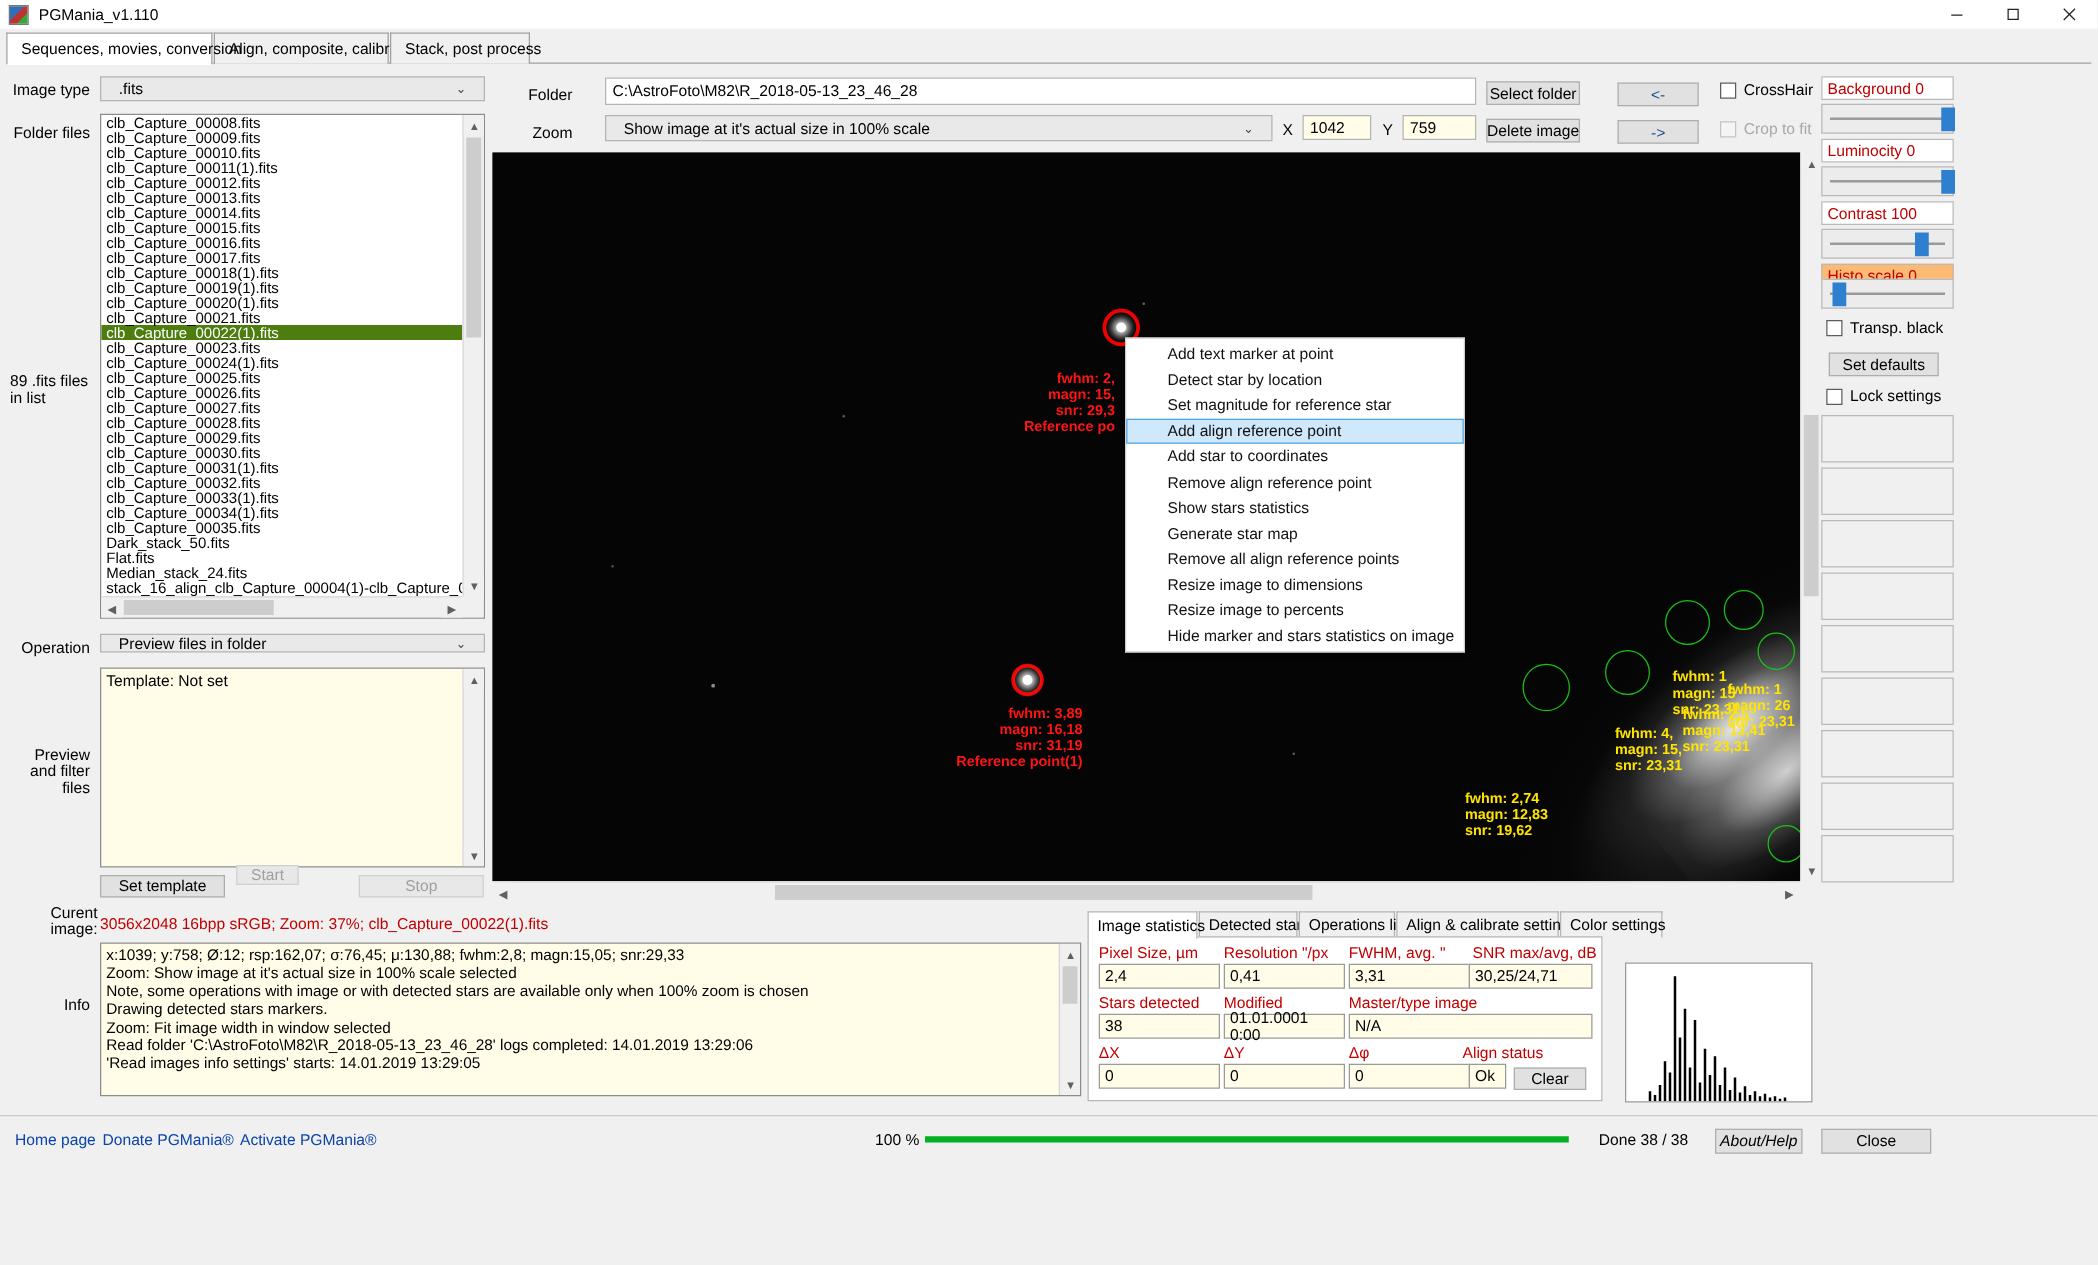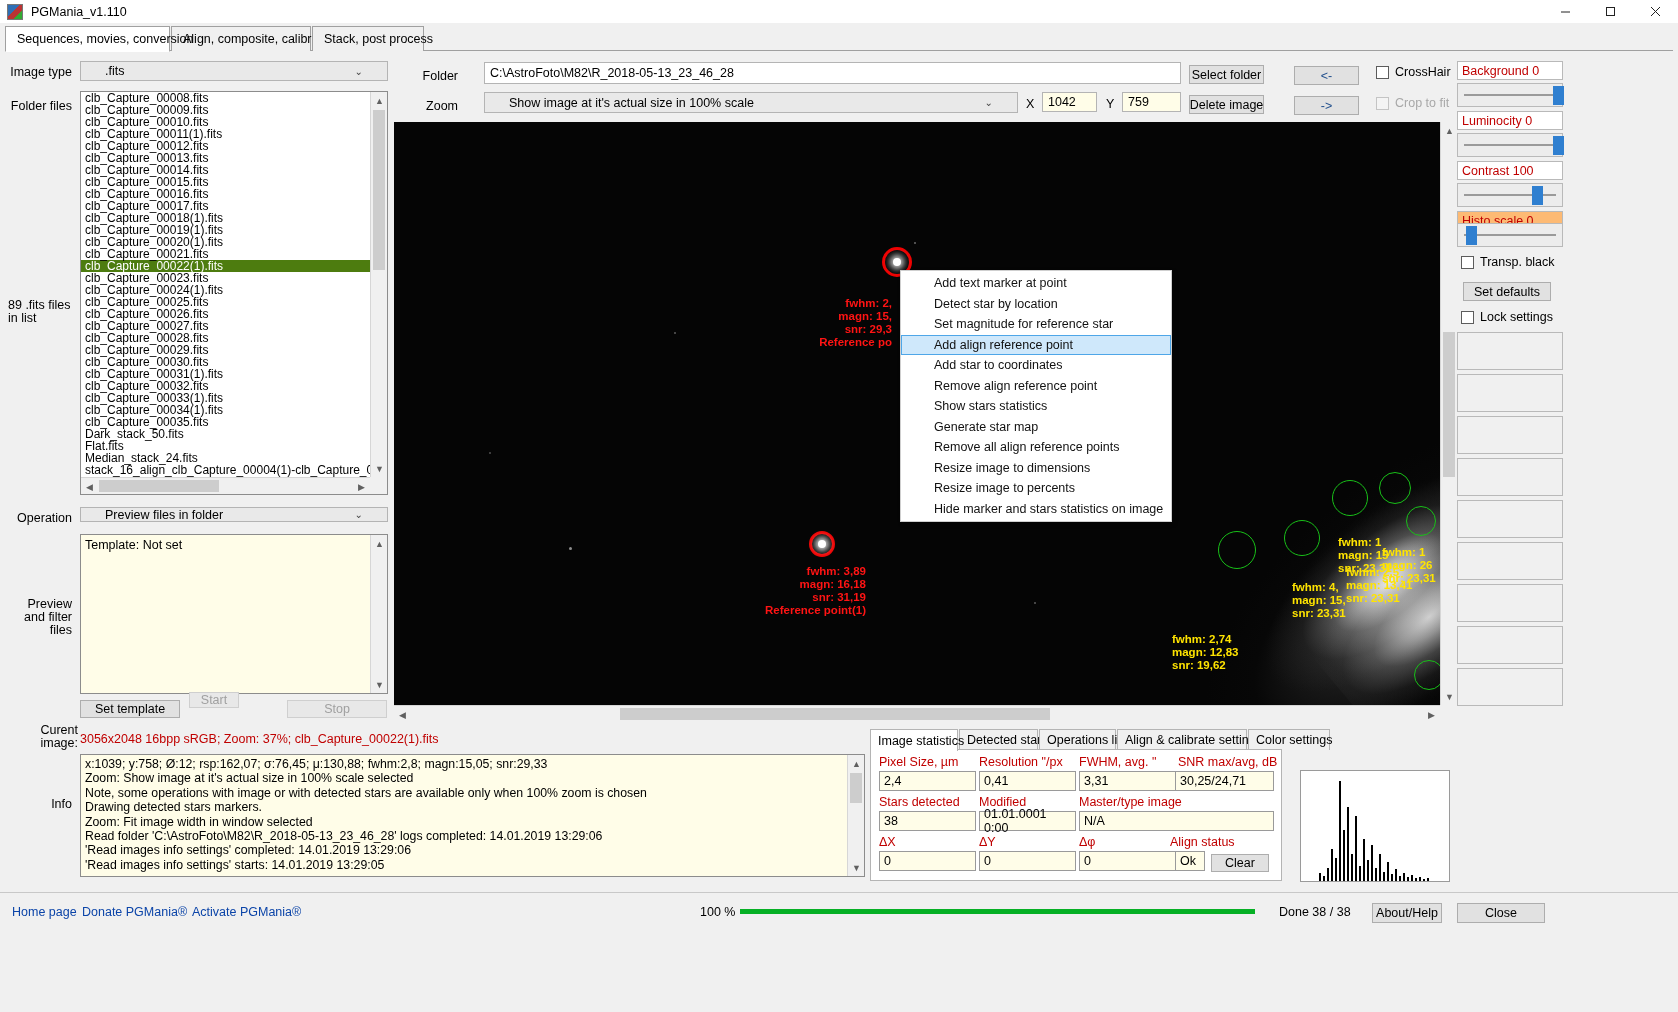--- a/index.html
+++ b/index.html
@@ -43,21 +43,21 @@
     background: #f0f0f0; border: 1px solid #a0a0a0; border-bottom: none;
     color: #000; white-space: nowrap;
   }
   .tab.active { background: #fff; height: 26px; border-bottom: 1px solid #fff; z-index: 3; }
 
   
   .lbl { position: absolute; font-size: 12.5px; color: #000; }
   .lbl.r { text-align: right; }
   .combo {
     position: absolute; background: #e9e9e9; border: 1px solid #b4b4b4;
-    display: flex; align-items: center; padding: 0 24px; font-size: 12.5px;
+    display: flex; align-items: center; padding: 0 14px; font-size: 12.5px;
   }
   .combo .txt { flex: 1; overflow: hidden; white-space: nowrap; }
   .combo .arrow { color: #444; font-size: 10px; margin-left: 4px; }
   .txtbox {
     position: absolute; background: #fff; border: 1px solid #b4b4b4;
     display: flex; align-items: center; padding: 0 5px; font-size: 12.5px;
     white-space: nowrap; overflow: hidden;
   }
   .btn {
     position: absolute; background: #e1e1e1; border: 1px solid #adadad;
@@ -492,21 +492,20 @@
 
   <div class="lbl r" style="left:5px; top:797px; width:67px;">Info</div>
   <div class="infobox" style="left:80px; top:754px; width:785px; height:123px;">
     <div id="info-lines" style="position:absolute; left:0; top:2px; right:17px;">
         <div class="infoline">x:1039; y:758; Ø:12; rsp:162,07; σ:76,45; μ:130,88; fwhm:2,8; magn:15,05; snr:29,33</div>
         <div class="infoline">Zoom: Show image at it's actual size in 100% scale selected</div>
         <div class="infoline">Note, some operations with image or with detected stars are available only when 100% zoom is chosen</div>
         <div class="infoline">Drawing detected stars markers.</div>
         <div class="infoline">Zoom: Fit image width in window selected</div>
         <div class="infoline">Read folder 'C:\AstroFoto\M82\R_2018-05-13_23_46_28' logs completed: 14.01.2019 13:29:06</div>
-        <div class="infoline">'Read images info settings' completed: 14.01.2019 13:29:06</div>
         <div class="infoline">'Read images info settings' starts: 14.01.2019 13:29:05</div>
       </div>
     <div class="vscroll" style="bottom:0;">
       <div class="sc-btn" style="top:0;">▲</div>
       <div class="sc-thumb" style="left:2px; right:2px; top:18px; height:30px;"></div>
       <div class="sc-btn" style="bottom:0;">▼</div>
     </div>
   </div>
 
   <div class="stats-tabstrip" style="left:870px; top:729px; width:420px;">
@@ -613,16 +612,16 @@
   <div class="hsplit" style="left:0; top:892px; width:1678px; height:1px;"></div>
   <div class="link" style="left:12px; top:905px;">Home page</div>
   <div class="link" style="left:82px; top:905px;">Donate PGMania®</div>
   <div class="link" style="left:192px; top:905px;">Activate PGMania®</div>
 
   <div class="lbl" style="left:700px; top:905px;text-align:right;">100 %</div>
   <div class="progress-track" style="left:740px; top:909px; width:515px; height:5px;">
     <div class="progress-fill" id="progress-fill" style="width: 100%;"></div>
   </div>
   <div class="done-text" style="left:1279px; top:905px;">Done 38 / 38</div>
-  <div class="btn" style="left:1372px; top:903px; width:70px; height:20px;">About/Help</div>
+  <div class="btn" style="left:1372px; top:903px; width:70px; height:20px;font-style:italic;">About/Help</div>
   <div class="btn" style="left:1457px; top:903px; width:88px; height:20px;">Close</div>
 
 </div>
 
 </body></html>

